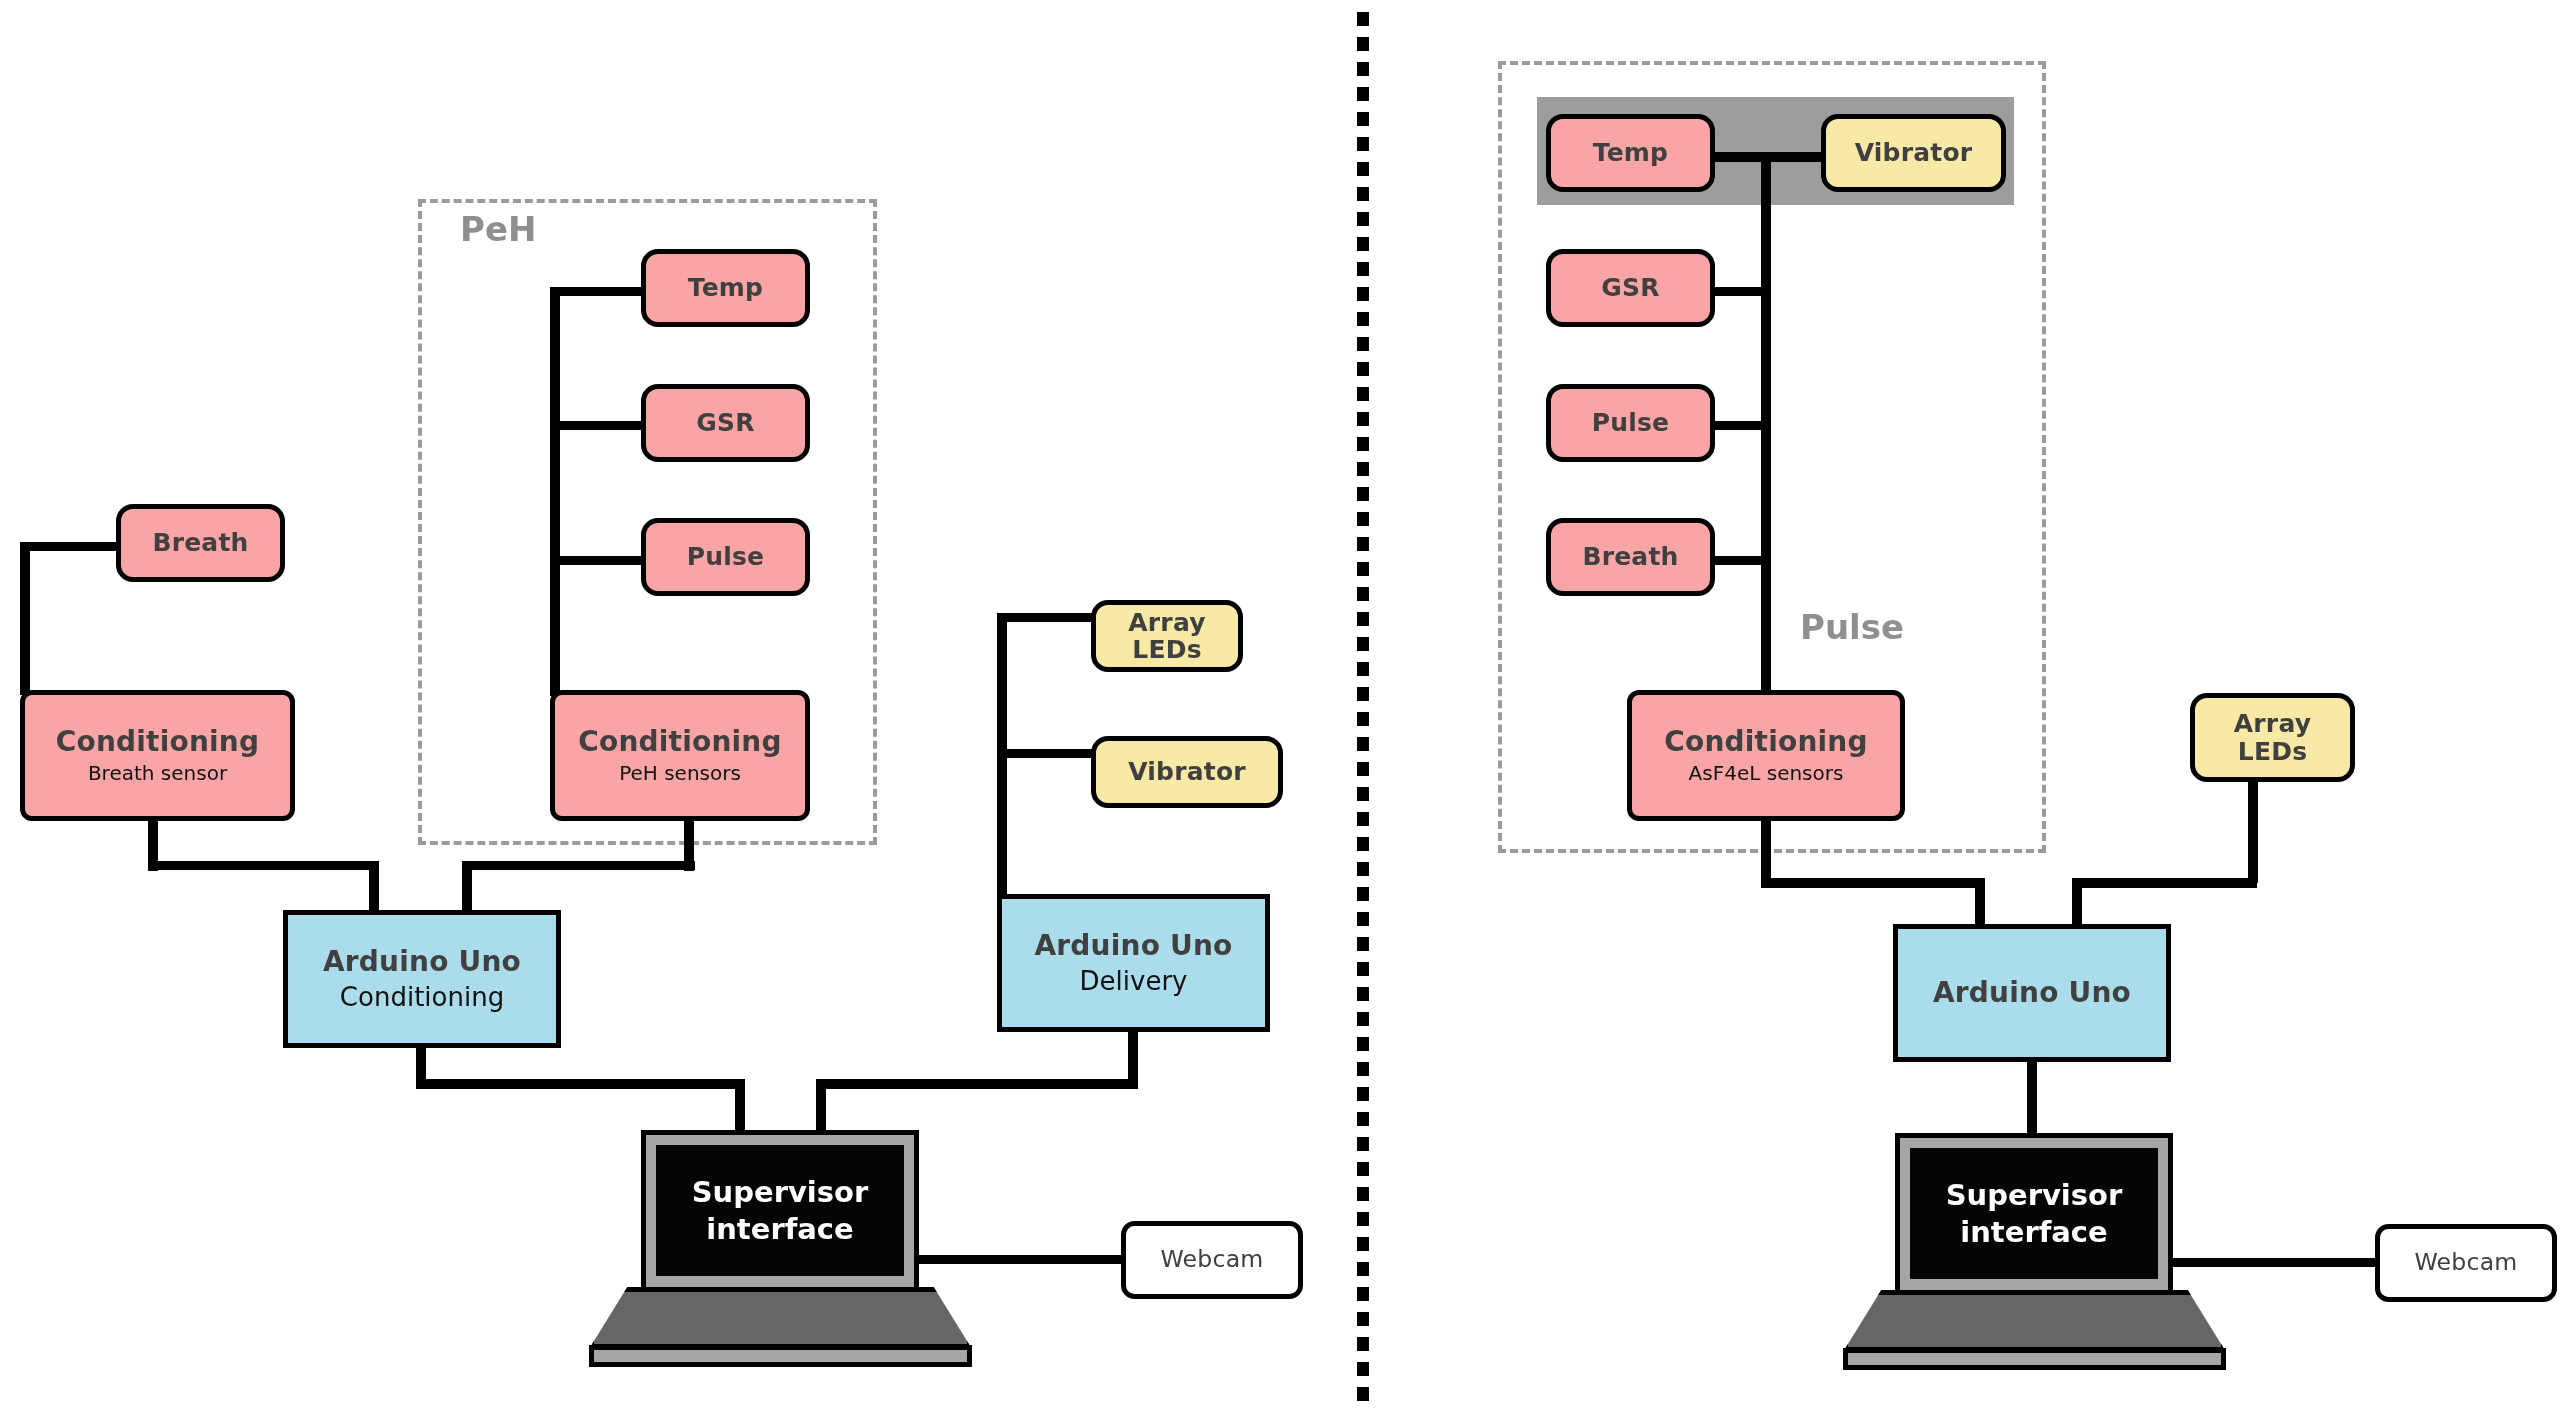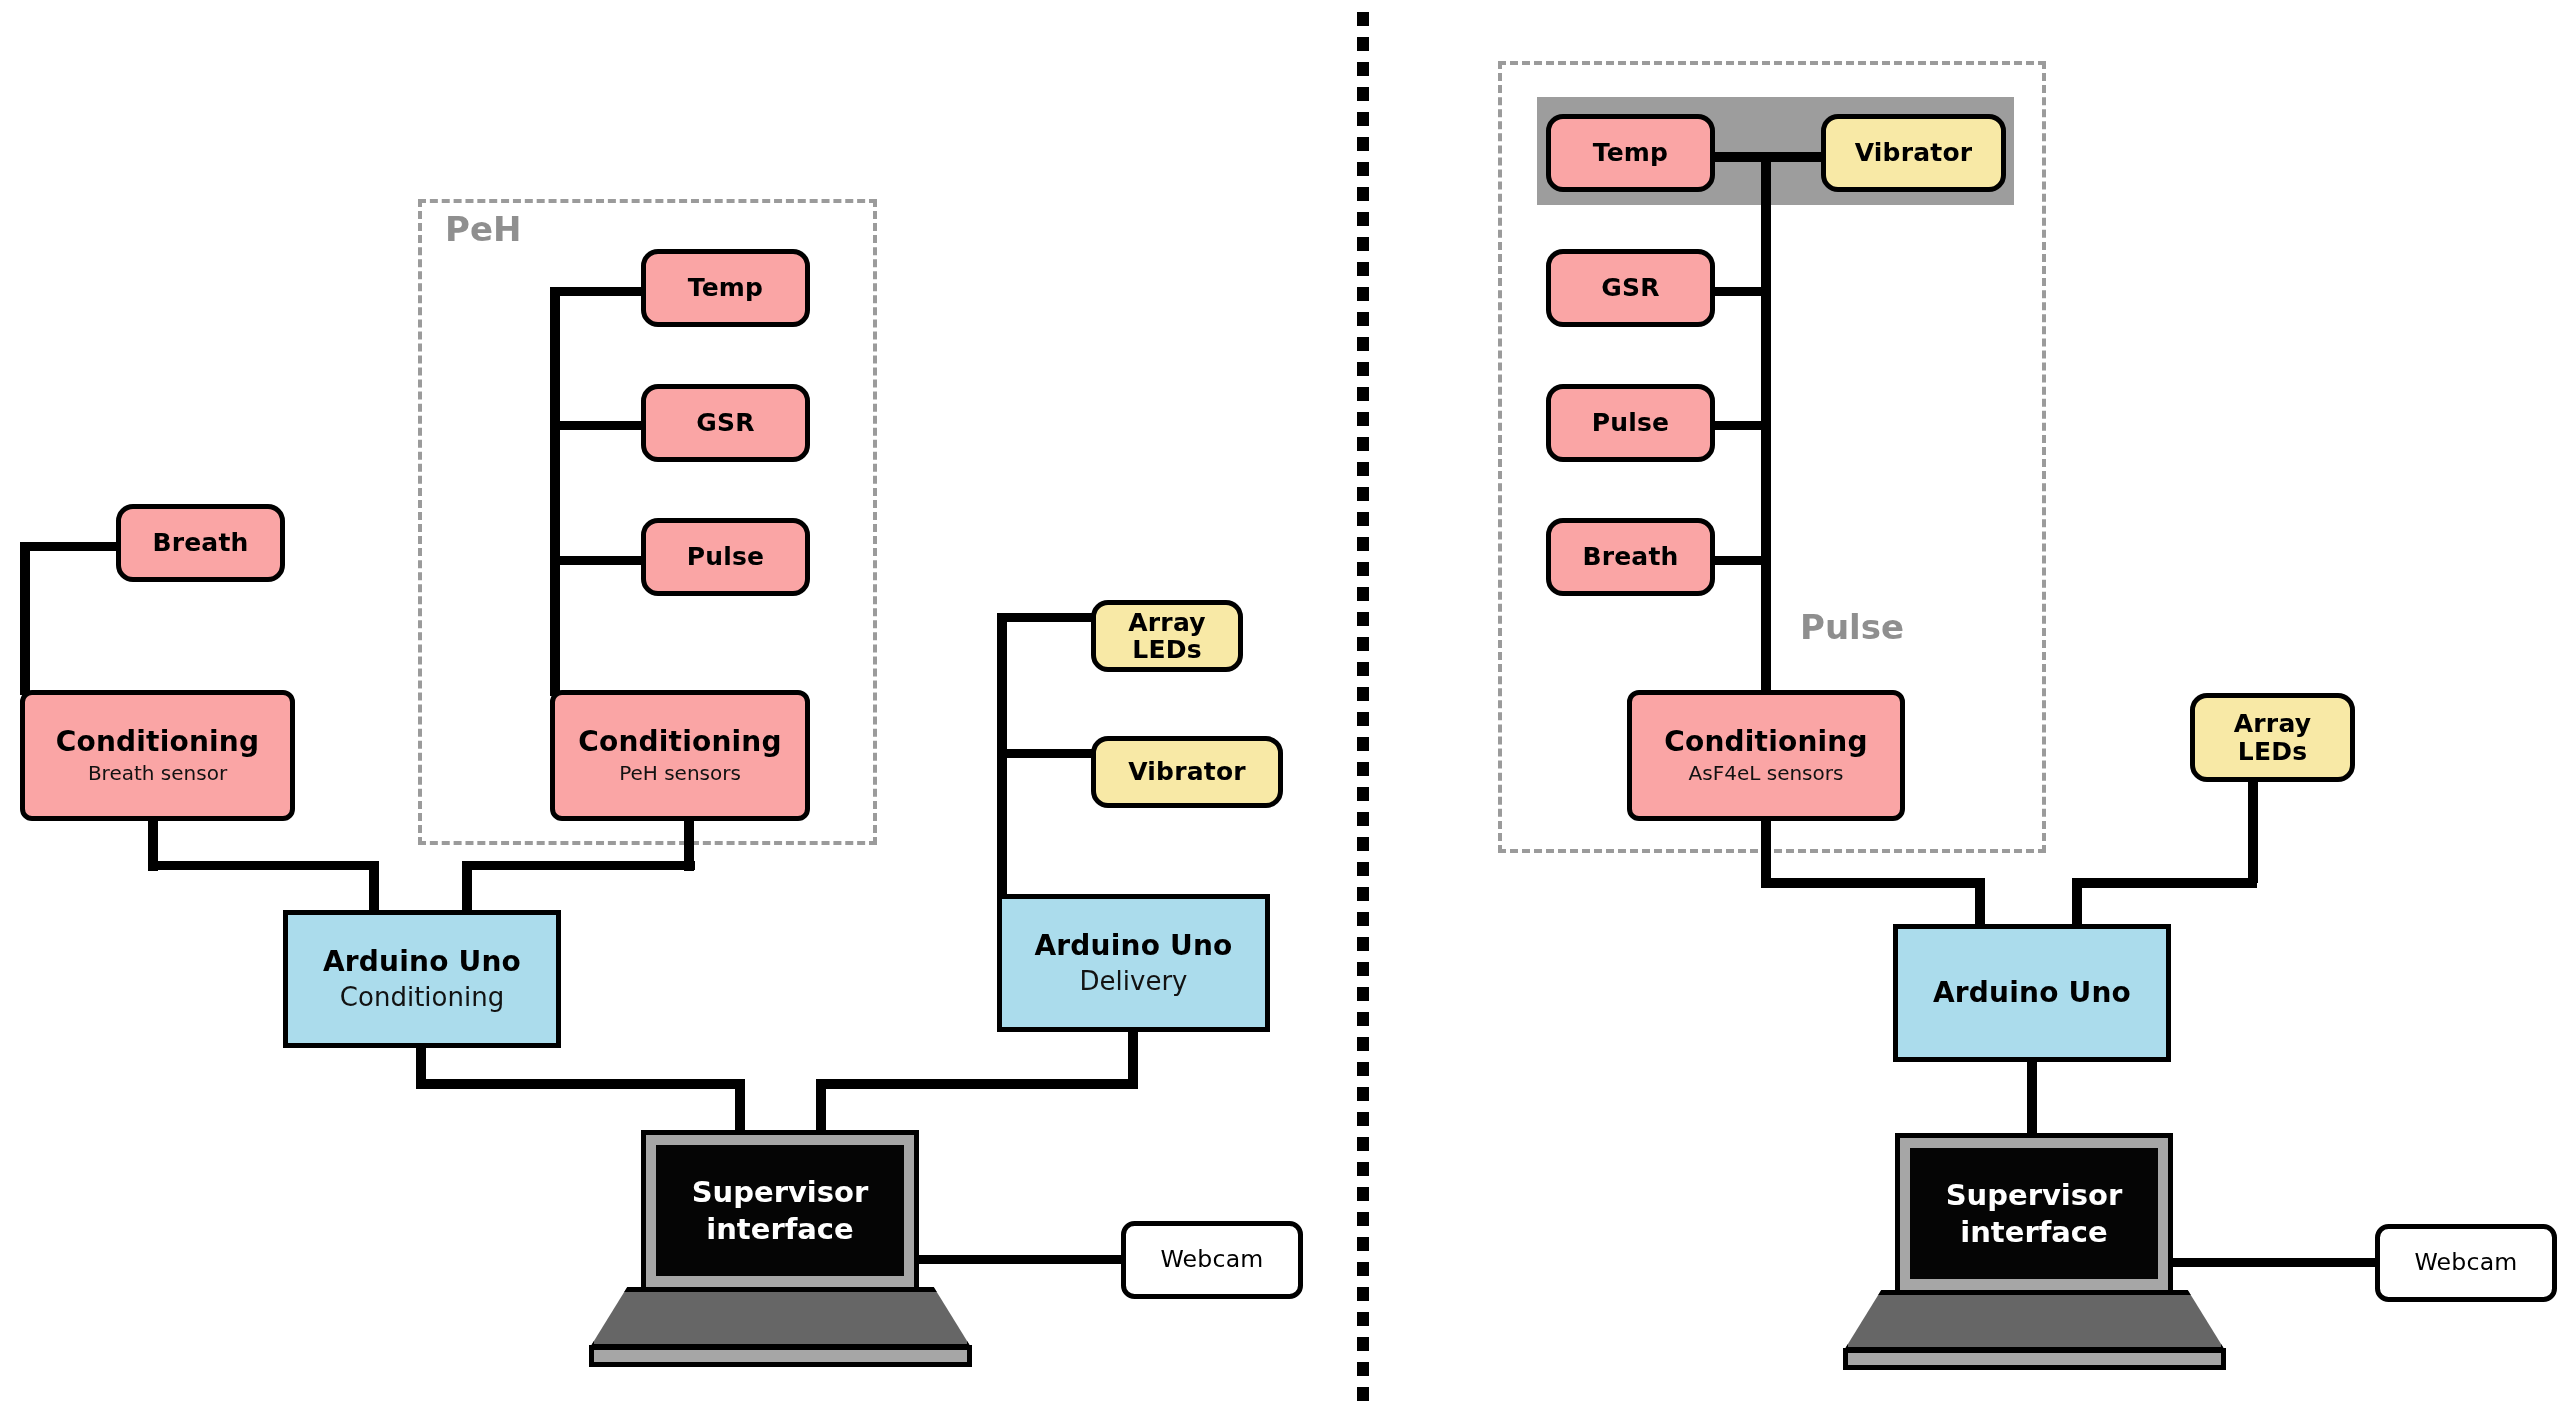--- a/index.html
+++ b/index.html
@@ -2,21 +2,21 @@
 <html style="font-size:13.5px"><head>
 <meta charset="utf-8">
 <style>
   html,body{margin:0;padding:0;background:#ffffff;}
   body{width:2576px;height:1415px;overflow:hidden;font-family:"DejaVu Sans",sans-serif;}
   #stage{position:relative;width:2576px;height:1415px;background:#fff;}
 
   
   .node{position:absolute;box-sizing:border-box;display:flex;flex-direction:column;
         align-items:center;justify-content:center;text-align:center;z-index:6;}
-  .node .t1{font-weight:bold;color:#000000;letter-spacing:0.2px;line-height:1.1;}
+  .node .t1{font-weight:bold;color:#404040;letter-spacing:0.2px;line-height:1.1;}
   .node .t2{font-weight:normal;color:#121212;line-height:1.1;}
 
   .sensor{background:#faa5a5;border:5.9px solid #000;border-radius:17px;}
   .sensor .t1{font-size:25px;}
 
   .actuator{background:#f8e9a6;border:5.9px solid #000;border-radius:17px;align-items:center;}
   .actuator .t1{font-size:25px;}
 
   .cond{background:#faa5a5;border:5.9px solid #000;border-radius:12px;}
   .cond .t1{font-size:28px;margin-bottom:5px;}
@@ -51,21 +51,21 @@
   .screen span{color:#fff;font-weight:bold;font-size:29px;line-height:1.25;}
   .base{position:absolute;background:#666666;border:5.9px solid #000;box-sizing:border-box;}
   .basefoot{position:absolute;background:#a6a6a6;border:5px solid #000;box-sizing:border-box;}
 </style>
 </head>
 <body>
 
 <div id="stage">
 
   <div class="dashgroup" style="left:418px;top:199px;width:459px;height:646px;"></div>
-  <div class="dashlabel" style="left:445px;top:209px;">PeH</div>
+  <div class="dashlabel" style="left:460px;top:209px;">PeH</div>
 
   <div class="w" style="left:550px;top:287px;width:10px;height:409px;"></div>
   <div class="w" style="left:550px;top:287px;width:93px;height:9.3px;"></div>
   <div class="w" style="left:550px;top:421px;width:93px;height:9.3px;"></div>
   <div class="w" style="left:550px;top:556px;width:93px;height:9.3px;"></div>
 
   <div class="node sensor" style="left:641px;top:249px;width:169px;height:78px;">
     <span class="t1">Temp</span>
   </div>
   <div class="node sensor" style="left:641px;top:384px;width:169px;height:78px;">

